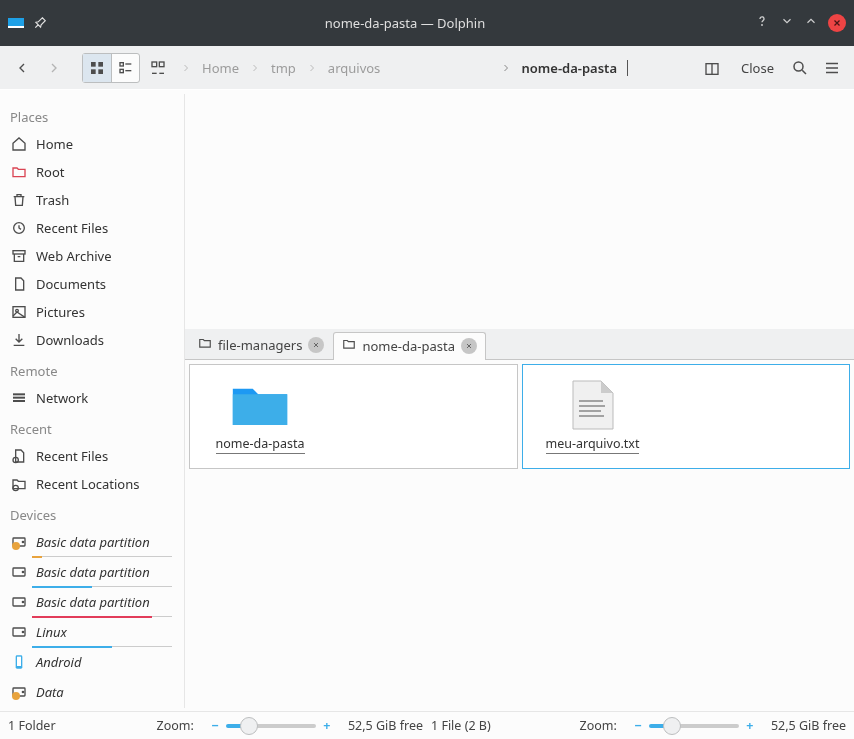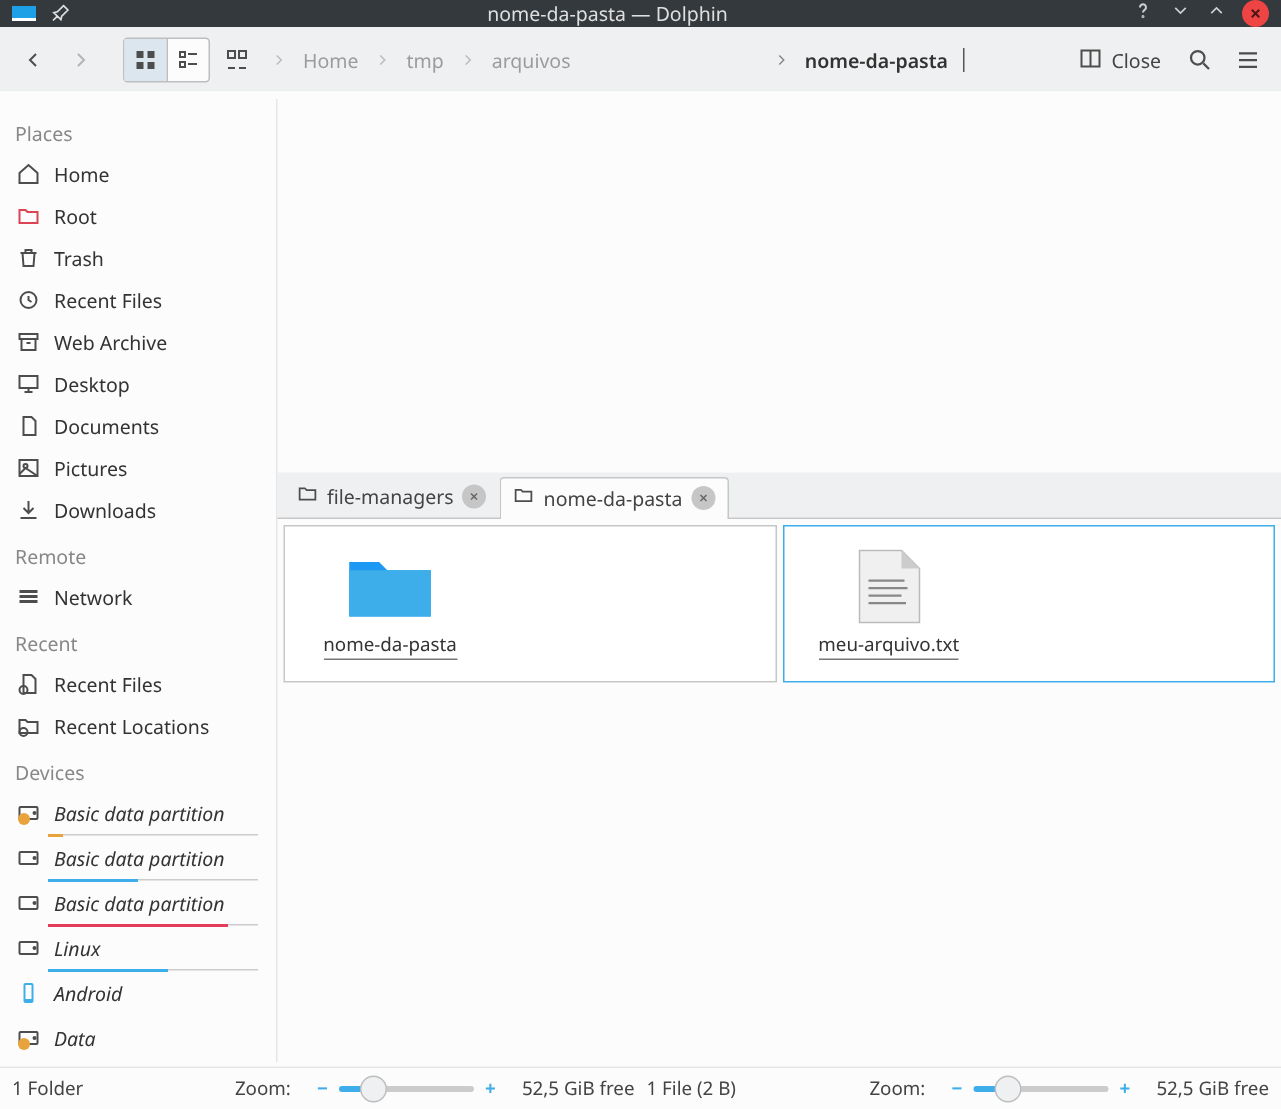--- a/index.html
+++ b/index.html
@@ -1,39 +1,39 @@
 <!DOCTYPE html>
 <html><head>
 <meta charset="utf-8">
 <style>
 * { margin: 0; padding: 0; box-sizing: border-box; font-family: "Noto Sans", "Segoe UI", sans-serif; }
 body { width: 854px; height: 739px; background: #fcfcfc; display: flex; flex-direction: column; overflow: hidden; }
 
 
-.titlebar { height: 18px; background: #34393d; color: #dfdfdf; display: flex; align-items: center; padding: 0 8px; font-size: 13px; }
+.titlebar { height: 46px; background: #34393d; color: #dfdfdf; display: flex; align-items: center; padding: 0 8px; font-size: 13px; }
 .titlebar .title { flex: 1; text-align: center; }
 .titlebar .tb-icon { width: 16px; height: 16px; margin-right: 8px; display: inline-flex; align-items: center; justify-content: center; }
 .titlebar .wc { display: flex; gap: 10px; align-items: center; }
 .titlebar .wc svg { opacity: .9; }
 .titlebar .close-circle { width: 18px; height: 18px; border-radius: 50%; background: #e44; display: flex; align-items: center; justify-content: center; }
 
 
 .toolbar { height: 44px; background: #eff0f1; display: flex; align-items: center; padding: 0 8px; gap: 4px; border-bottom: 1px solid #fff; }
 .tbtn { width: 28px; height: 28px; display: flex; align-items: center; justify-content: center; color: #4d4d4d; border-radius: 3px; }
 .tbtn svg { display: block; }
 .tbtn.disabled { color: #b4b4b4; }
 .tbtn-group { display: flex; border: 1px solid #bcbebf; border-radius: 3px; background: #fcfcfc; height: 30px; }
 .tbtn-group .tbtn { height: 28px; border-radius: 0; }
 .tbtn-group .tbtn.active { background: #dce6ef; }
 .tbtn-group .tbtn + .tbtn { border-left: 1px solid #bcbebf; }
 .breadcrumb { display: flex; align-items: center; flex: 1; font-size: 13px; color: #8a8a8a; gap: 4px; padding-left: 4px; }
 .breadcrumb .crumb { padding: 4px 6px; color: #9c9c9c; }
 .breadcrumb .crumb.active { color: #333; font-weight: 600; }
 .breadcrumb .sep { color: #bbb; display:flex; }
-.close-split { display: flex; align-items: flex-start; gap: 6px; padding: 4px 8px; color: #444; font-size: 13px; }
+.close-split { display: flex; align-items: flex-end; gap: 21px; padding: 4px 8px; color: #444; font-size: 13px; }
 .cursor-bar { width: 1px; height: 16px; background: #555; }
 
 
 .main { flex: 1; display: flex; min-height: 0; align-items: center; }
 
 
 .sidebar { width: 185px; background: #fcfcfc; border-right: 1px solid #e6e6e6; overflow-y: auto; font-size: 13px; padding-top: 6px; }
 .sidebar .pgroup { color: #888; padding: 8px 10px 4px; font-size: 13px; }
 .sidebar .item { display: flex; align-items: center; gap: 8px; padding: 5px 10px; color: #333; cursor: default; }
 .sidebar .item .icon { width: 18px; height: 18px; display: flex; align-items: center; justify-content: center; color: #555; }
@@ -232,29 +232,20 @@
           <svg width="16" height="16" viewBox="0 0 24 24" fill="none" stroke="#4d4d4d" stroke-width="2">
             <rect x="3" y="4" width="18" height="5"></rect>
             <path d="M5 9v11h14V9M10 13h4"></path>
           </svg>
         </span>
         <span class="lbl">Web Archive</span>
       </div>
     <div class="item">
         <span class="icon">
           <svg width="16" height="16" viewBox="0 0 24 24" fill="none" stroke="#4d4d4d" stroke-width="2">
-            <rect x="3" y="4" width="18" height="12"></rect>
-            <path d="M8 20h8M12 16v4"></path>
-          </svg>
-        </span>
-        <span class="lbl">Desktop</span>
-      </div>
-    <div class="item">
-        <span class="icon">
-          <svg width="16" height="16" viewBox="0 0 24 24" fill="none" stroke="#4d4d4d" stroke-width="2">
             <path d="M7 3h8l4 4v14H7z"></path>
           </svg>
         </span>
         <span class="lbl">Documents</span>
       </div>
     <div class="item">
         <span class="icon">
           <svg width="16" height="16" viewBox="0 0 24 24" fill="none" stroke="#4d4d4d" stroke-width="2">
             <rect x="3" y="4" width="18" height="16"></rect>
             <circle cx="9" cy="10" r="2"></circle>

